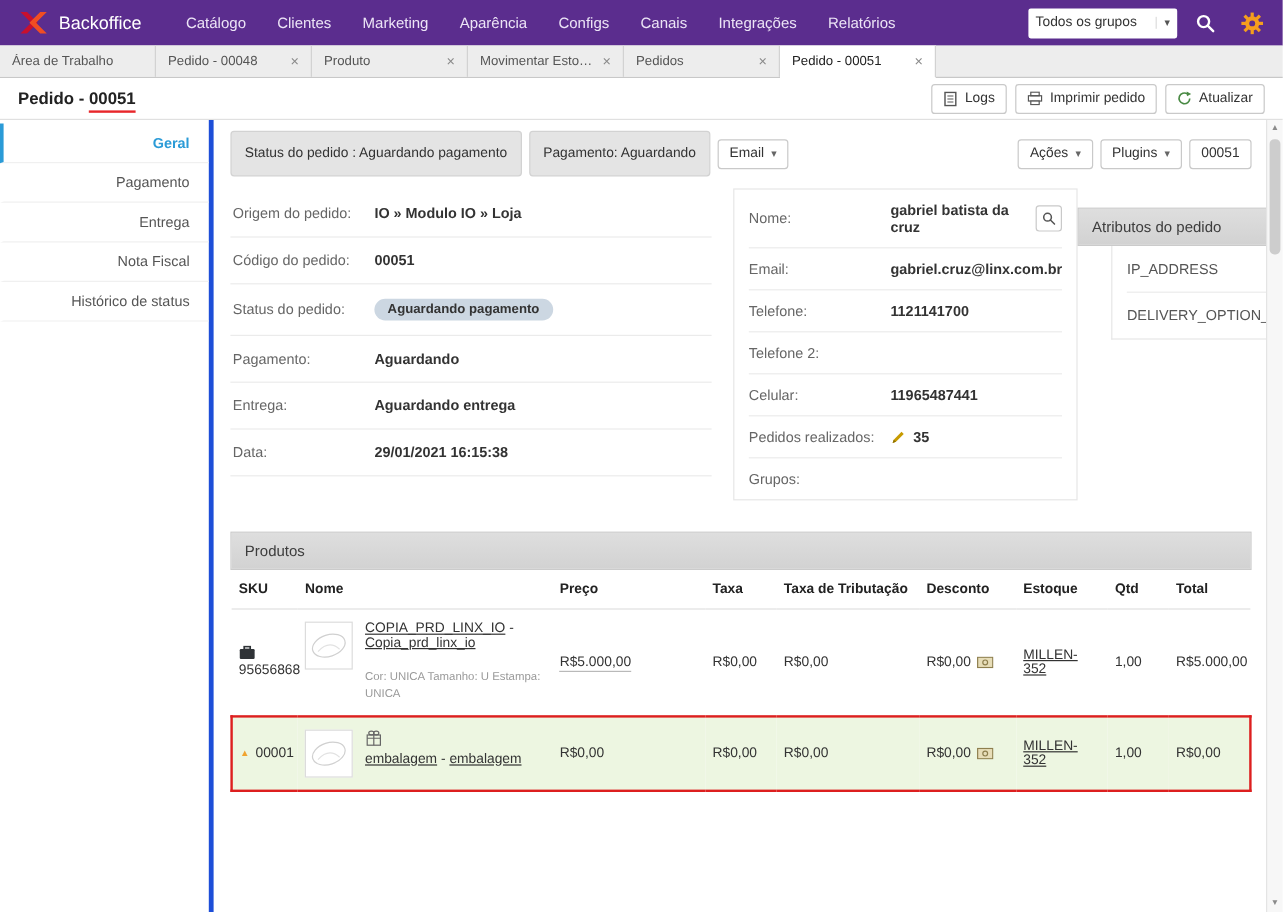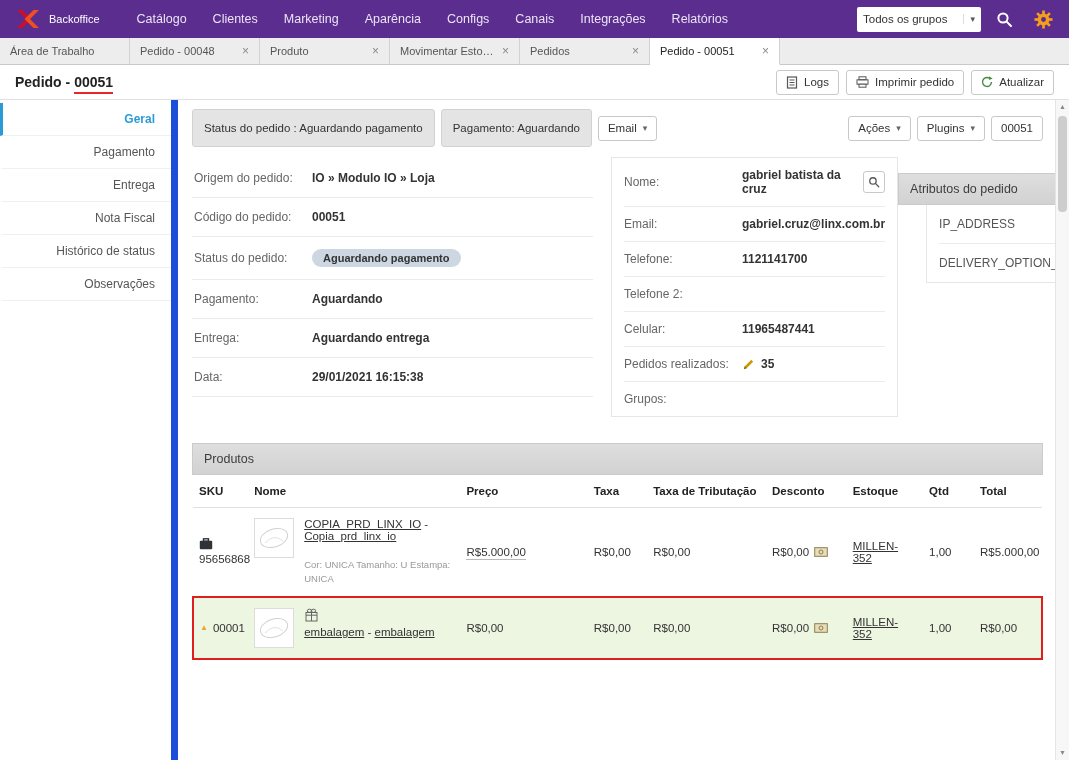--- a/index.html
+++ b/index.html
@@ -3,21 +3,21 @@
 <meta charset="utf-8">
 <style>
   * { box-sizing: border-box; margin: 0; padding: 0; }
   html,body { width:1069px; height:760px; }
   body { font-family:"Liberation Sans", sans-serif; font-size:12px; color:#333; background:#fff; overflow:hidden; }
   button { font-family:inherit; }
 
   
   .topnav { height:38px; background:#5b2d8e; display:flex; align-items:center; padding:0 10px; color:#fff; }
   .brand { display:flex; align-items:center; gap:9px; margin:0 24px 0 6px; cursor:pointer; }
-  .brand-label { font-size:11px; color:#fff; }
+  .brand-label { font-size:15px; color:#fff; }
   .menu { display:flex; flex:1; }
   .menu-item { padding:12px 13px; font-size:12.5px; color:#ece4f6; text-decoration:none; cursor:pointer; white-space:nowrap; }
   .nav-right { display:flex; align-items:center; gap:9px; }
   .group-select { width:124px; height:25px; background:#fff; border-radius:2px; color:#333; display:flex; align-items:center; justify-content:space-between; padding:0 6px; font-size:11.5px; cursor:pointer; }
   .sel-caret { color:#555; font-size:9px; border-left:1px solid #ddd; padding-left:6px; }
   .nav-icon-btn { background:none; border:none; padding:4px 6px; cursor:pointer; display:flex; align-items:center; }
 
   
   .tabbar { height:27px; background:#ededed; border-bottom:1px solid #c8c8c8; display:flex; align-items:stretch; }
   .tab { width:130px; display:flex; align-items:center; gap:6px; padding:0 10px; font-size:11px; color:#555; border-right:1px solid #d2d2d2; cursor:pointer; background:#ededed; }
@@ -27,21 +27,21 @@
 
   
   .pagehead { height:35px; display:flex; align-items:center; justify-content:space-between; padding:0 15px; border-bottom:1px solid #e0e0e0; }
   .page-title { font-size:14px; font-weight:bold; color:#222; }
   .page-title .num { border-bottom:2px solid #e8272b; padding-bottom:2px; }
   .head-actions { display:flex; gap:7px; }
   .btn { display:inline-flex; align-items:center; gap:6px; height:25px; padding:0 9px; background:#fff; border:1px solid #c9c9c9; border-radius:3px; font-size:11.5px; color:#333; cursor:pointer; }
 
   
   .content { display:flex; height:660px; }
-  .sidebar { width:178px; border-right:7px solid #1d4ed8; padding-top:3px; }
+  .sidebar { width:178px; border-right:4px solid #1d4ed8; padding-top:3px; }
   .side-item { display:block; text-align:right; padding:9px 16px 9px 0; font-size:12px; color:#555; border-bottom:1px solid #f0f0f0; border-left:3px solid transparent; cursor:pointer; }
   .side-item.active { color:#2b9bd7; font-weight:bold; border-left-color:#2b9bd7; }
   .main { flex:1; padding:9px 12px 0 14px; overflow:hidden; }
   .scrollcol { width:14px; background:#f7f7f7; border-left:1px solid #e4e4e4; display:flex; flex-direction:column; align-items:center; padding:2px 0; }
   .scroll-arrow { font-size:7px; color:#8a8a8a; line-height:10px; cursor:pointer; }
   .scroll-track { flex:1; width:100%; position:relative; }
   .scroll-thumb { position:absolute; top:4px; left:2px; width:9px; height:96px; background:#cdcdcd; border-radius:4px; cursor:pointer; }
 
   
   .statusrow { display:flex; justify-content:space-between; align-items:center; margin-bottom:10px; }
@@ -197,21 +197,20 @@
   </div>
 
   <div class="content">
 
     <aside class="sidebar">
       <a class="side-item active">Geral</a>
       <a class="side-item">Pagamento</a>
       <a class="side-item">Entrega</a>
       <a class="side-item">Nota Fiscal</a>
       <a class="side-item">Histórico de status</a>
-      <a class="side-item">Observações</a>
     </aside>
 
     <main class="main">
 
       <div class="statusrow">
         <div class="status-left">
           <button class="btn-gray">
             <span>Status do pedido : Aguardando pagamento</span>
           </button>
           <button class="btn-gray">

